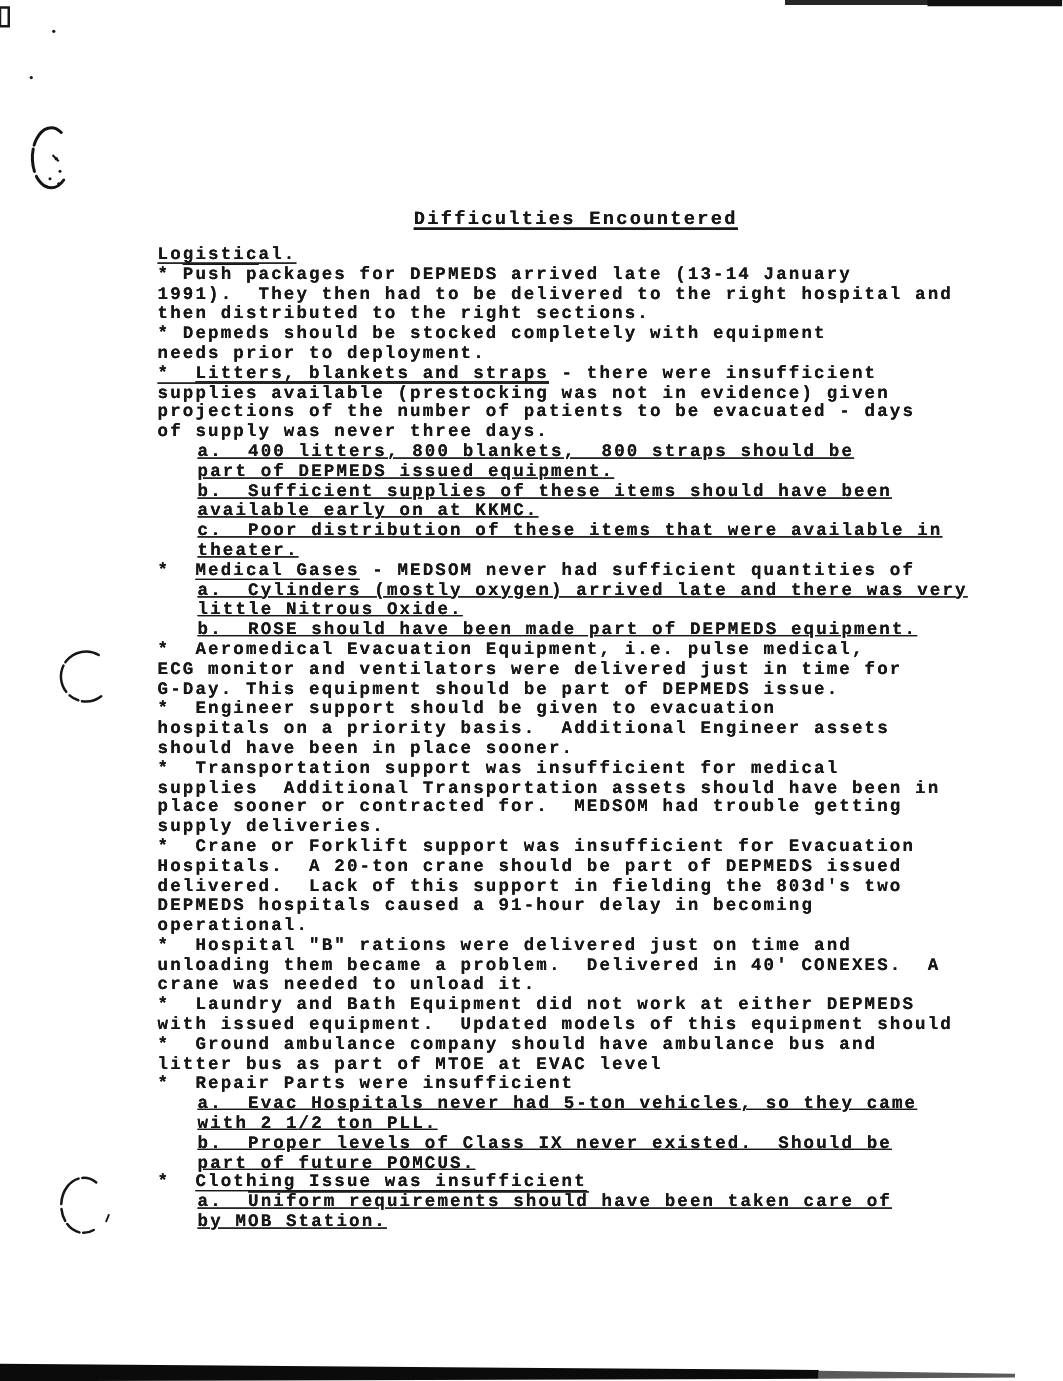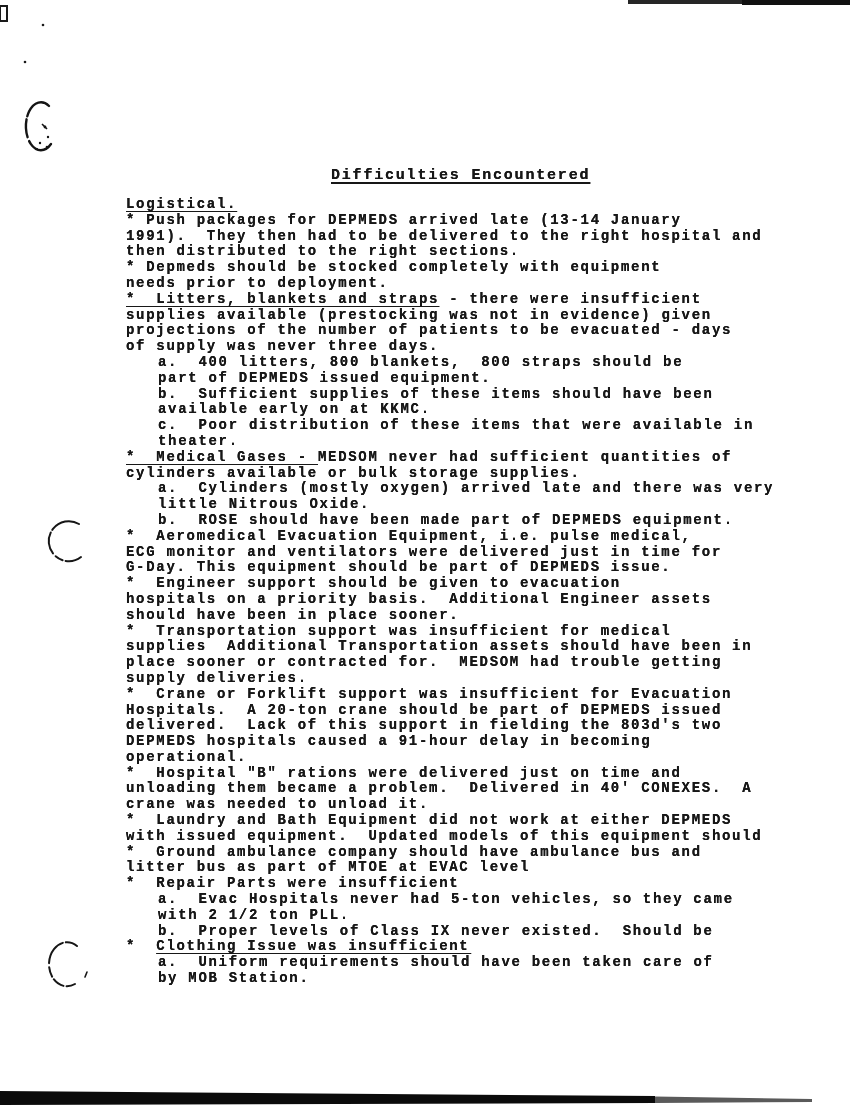--- a/index.html
+++ b/index.html
@@ -36,21 +36,21 @@
     margin-top: 13px;
     font-size: 14px;
     font-weight: 700;
     letter-spacing: 1.7px;
     line-height: 15.8px;
     text-shadow: 0 0 0.5px var(--ink);
   }
   .line { white-space: pre; height: 15.8px; }
   .ind-0 { padding-left: 0; margin-left: 16px; }
   .ind-1 { padding-left: 16px; }
-  .ind-2 { padding-left: 48px; }
+  .ind-2 { padding-left: 48px; text-decoration: underline; }
   .u {
     text-decoration: underline;
     text-decoration-thickness: 1.4px;
     text-underline-offset: 2.5px;
   }
   .o {
     text-decoration: overline;
     text-decoration-thickness: 1.3px;
   }
   .artifacts { position: absolute; left: 0; top: 0; }
@@ -73,21 +73,20 @@
         <div class="line ind-0"><span class="o">supplies available (prestocking</span><span> was not in evidence) given</span></div>
         <div class="line ind-0"><span>projections of the number of patients to be evacuated - days</span></div>
         <div class="line ind-0"><span>of supply was never three days.</span></div>
         <div class="line ind-2"><span>a.  400 litters, 800 blankets,  800 straps should be</span></div>
         <div class="line ind-2"><span>part of DEPMEDS issued equipment.</span></div>
         <div class="line ind-2"><span>b.  Sufficient supplies of these items should have been</span></div>
         <div class="line ind-2"><span>available early on at KKMC.</span></div>
         <div class="line ind-2"><span>c.  Poor distribution of these items that were available in</span></div>
         <div class="line ind-2"><span>theater.</span></div>
         <div class="line ind-1"><span>*  </span><span class="u">Medical Gases</span><span> - MEDSOM never had sufficient quantities of</span></div>
-        <div class="line ind-0"><span class="o">cylinders available</span><span> or bulk storage supplies.</span></div>
         <div class="line ind-2"><span>a.  Cylinders (mostly oxygen) arrived late and there was very</span></div>
         <div class="line ind-2"><span>little Nitrous Oxide.</span></div>
         <div class="line ind-2"><span>b.  ROSE should have been made part of DEPMEDS equipment.</span></div>
         <div class="line ind-1"><span>*  Aeromedical Evacuation Equipment, i.e. pulse medical,</span></div>
         <div class="line ind-0"><span>ECG monitor and ventilators were delivered just in time for</span></div>
         <div class="line ind-0"><span>G-Day. This equipment should be part of DEPMEDS issue.</span></div>
         <div class="line ind-1"><span>*  Engineer support should be given to evacuation</span></div>
         <div class="line ind-0"><span>hospitals on a priority basis.  Additional Engineer assets</span></div>
         <div class="line ind-0"><span>should have been in place sooner.</span></div>
         <div class="line ind-1"><span>*  Transportation support was insufficient for medical</span></div>
@@ -103,20 +102,21 @@
         <div class="line ind-0"><span>unloading them became a problem.  Delivered in 40' CONEXES.  A</span></div>
         <div class="line ind-0"><span>crane was needed to unload it.</span></div>
         <div class="line ind-1"><span>*  Laundry and Bath Equipment did not work at either DEPMEDS</span></div>
         <div class="line ind-0"><span>with issued equipment.  Updated models of this equipment should</span></div>
         <div class="line ind-1"><span>*  Ground ambulance company should have ambulance bus and</span></div>
         <div class="line ind-0"><span>litter bus as part of MTOE at EVAC level</span></div>
         <div class="line ind-1"><span>*  Repair Parts were insufficient</span></div>
         <div class="line ind-2"><span>a.  Evac Hospitals never had 5-ton vehicles, so they came</span></div>
         <div class="line ind-2"><span>with 2 1/2 ton PLL.</span></div>
         <div class="line ind-2"><span>b.  Proper levels of Class IX never existed.  Should be</span></div>
+        <div class="line ind-2"><span>part of future POMCUS.</span></div>
         <div class="line ind-1"><span>*  </span><span class="u">Clothing Issue was insufficient</span></div>
         <div class="line ind-2"><span>a.  </span><span class="o">Uniform requirements should</span><span> have been taken care of</span></div>
         <div class="line ind-2"><span>by MOB Station.</span></div>
       </div>
   </div>
 
   <svg class="artifacts" width="850" height="1105" viewBox="0 0 850 1105">
 
     <rect x="628" y="0" width="222" height="4" fill="#262626"></rect>
     <rect x="742" y="0" width="108" height="5" fill="#111"></rect>

